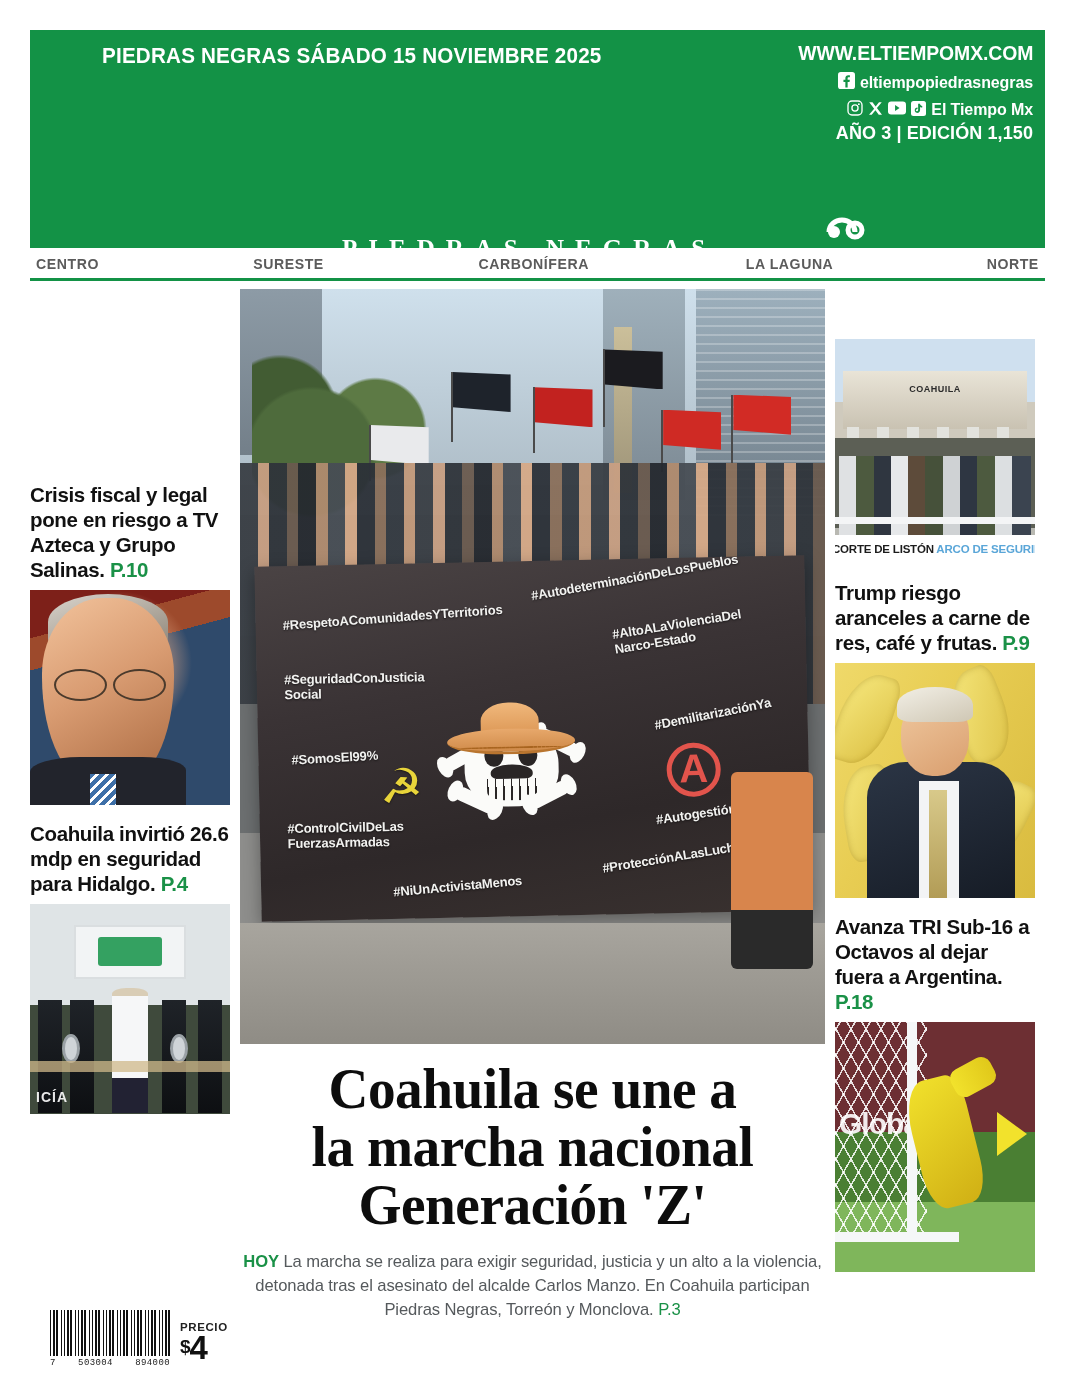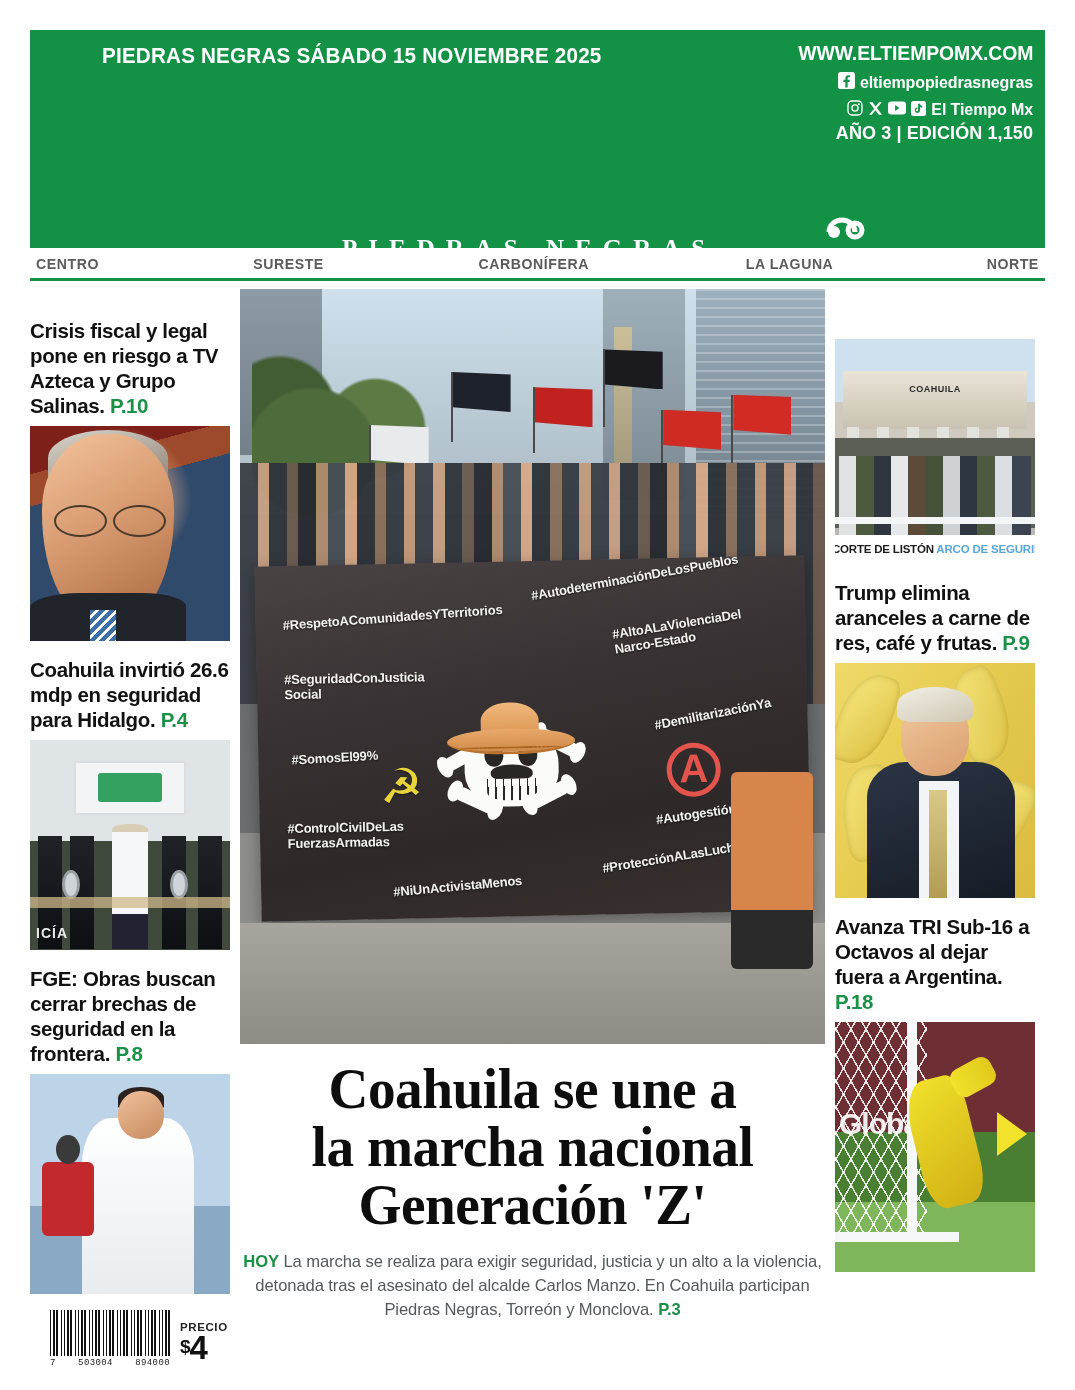--- a/index.html
+++ b/index.html
@@ -608,21 +608,21 @@
   .main-deck {
     width: 585px;
     text-align: center;
     font-size: 16.6px;
     line-height: 24px;
     color: #55595c;
     margin-top: 16px;
     letter-spacing: -0.1px;
   }
   .main-deck b.hoy { color: #1a9147; font-weight: bold; }
-  .main-deck b.pg  { color: #1a9147; font-weight: bold; }
+  .main-deck b.pg  { color: #1a9147; font-weight: normal; }
 
   
   .footer-left {
     position: absolute;
     left: 50px; bottom: 22px;
     display: flex; align-items: flex-end; gap: 10px;
   }
   .barcode-wrap { width: 120px; }
   .barcode {
     height: 46px;
@@ -755,32 +755,20 @@
           <div class="pbar" style="left:84%"></div>
           <div class="shield" style="left:16%;top:62%"></div>
           <div class="shield" style="left:70%;top:62%"></div>
           <div class="tape"></div>
           <div class="nav-txt">ICÍA</div>
         </div>
       </div>
 
       <div style="height:16px"></div>
 
-      <div>
-        <div class="side-head">
-          <span>FGE: Obras buscan cerrar brechas de seguridad en la frontera.</span>
-          <span class="pg">P.8</span>
-        </div>
-        <div class="photo ph-mic">
-          <div class="body2"></div>
-          <div class="hair2"></div>
-          <div class="head2"></div>
-          <div class="mic"></div>
-        </div>
-      </div>
     </div>
 
     <div class="col-mid">
 
       <div class="main-photo">
         <div class="mp-sky"></div>
         <div class="mp-bldg b1"></div>
         <div class="mp-bldg b2"></div>
         <div class="mp-bldg b3"></div>
         <div class="mp-trees"></div>
@@ -878,21 +866,21 @@
               <em>ARCO DE SEGURID</em>
             </span>
           </div>
         </div>
       </div>
 
       <div style="height:16px"></div>
 
       <div>
         <div class="side-head">
-          <span>Trump elimina aranceles a carne de res, café y frutas.</span>
+          <span>Trump riesgo aranceles a carne de res, café y frutas.</span>
           <span class="pg">P.9</span>
         </div>
         <div class="photo ph-trump">
           <div class="ban" style="left:2%;  top:4%;  transform:rotate(18deg)"></div>
           <div class="ban" style="left:60%; top:2%;  transform:rotate(-22deg)"></div>
           <div class="ban" style="left:4%;  top:44%; transform:rotate(-10deg)"></div>
           <div class="ban" style="left:68%; top:48%; transform:rotate(26deg)"></div>
           <div class="suit3"></div>
           <div class="shirt3"></div>
           <div class="tie3"></div>

